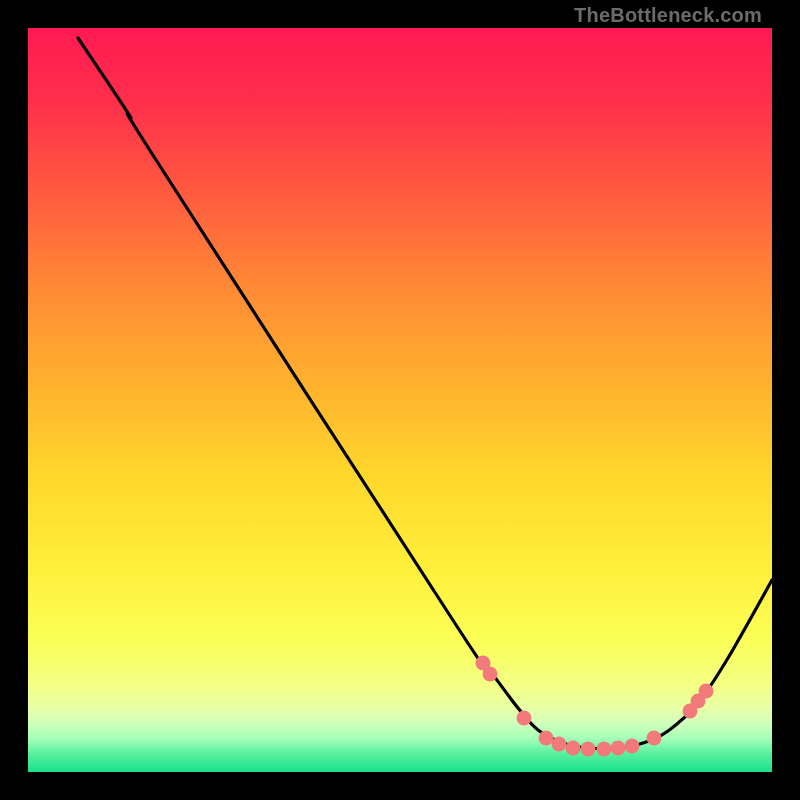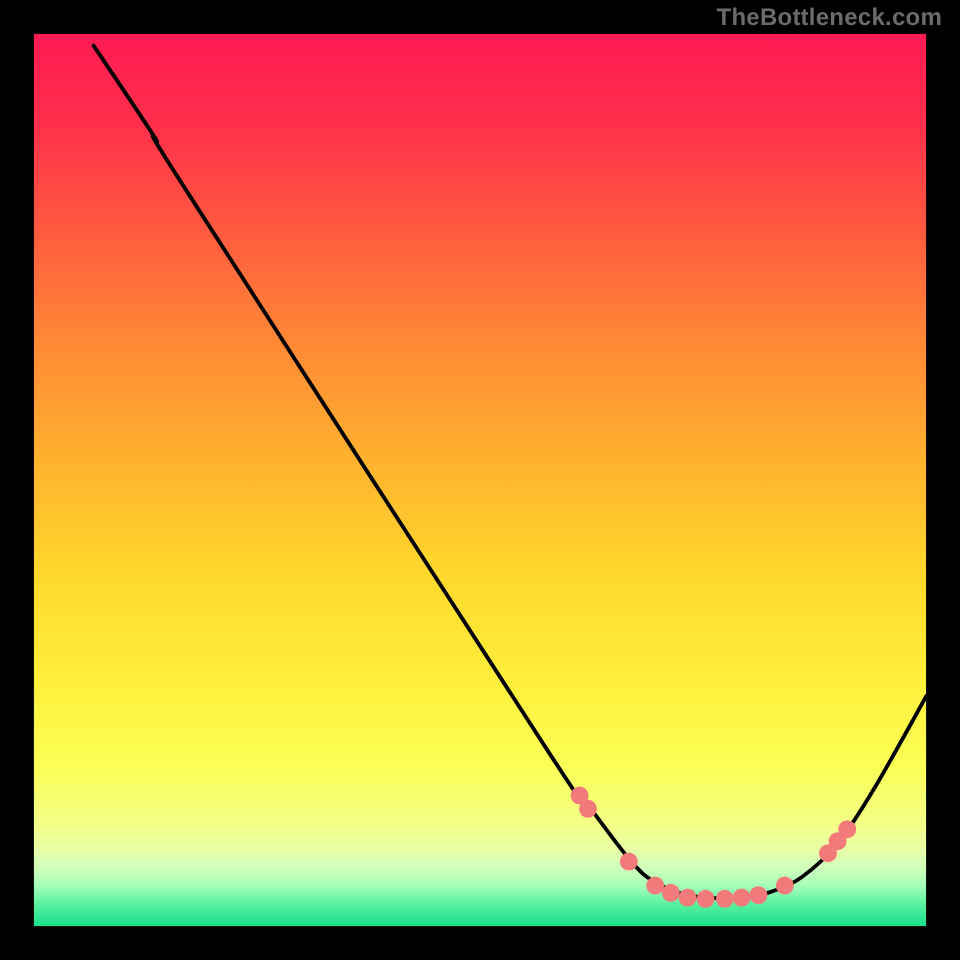--- a/index.html
+++ b/index.html
@@ -13,21 +13,21 @@
     height: 744px;
     overflow: hidden;
   }
   .gradient {
     position: absolute;
     inset: 0;
   }
   .watermark {
     position: absolute;
     top: 4px;
-    right: 15px;
+    right: 38px;
     font-family: Arial, Helvetica, sans-serif;
     font-size: 20px;
     font-weight: 600;
     color: #6b6b6b;
     letter-spacing: 0.2px;
   }
   svg.curve {
     position: absolute;
     inset: 0;
   }

